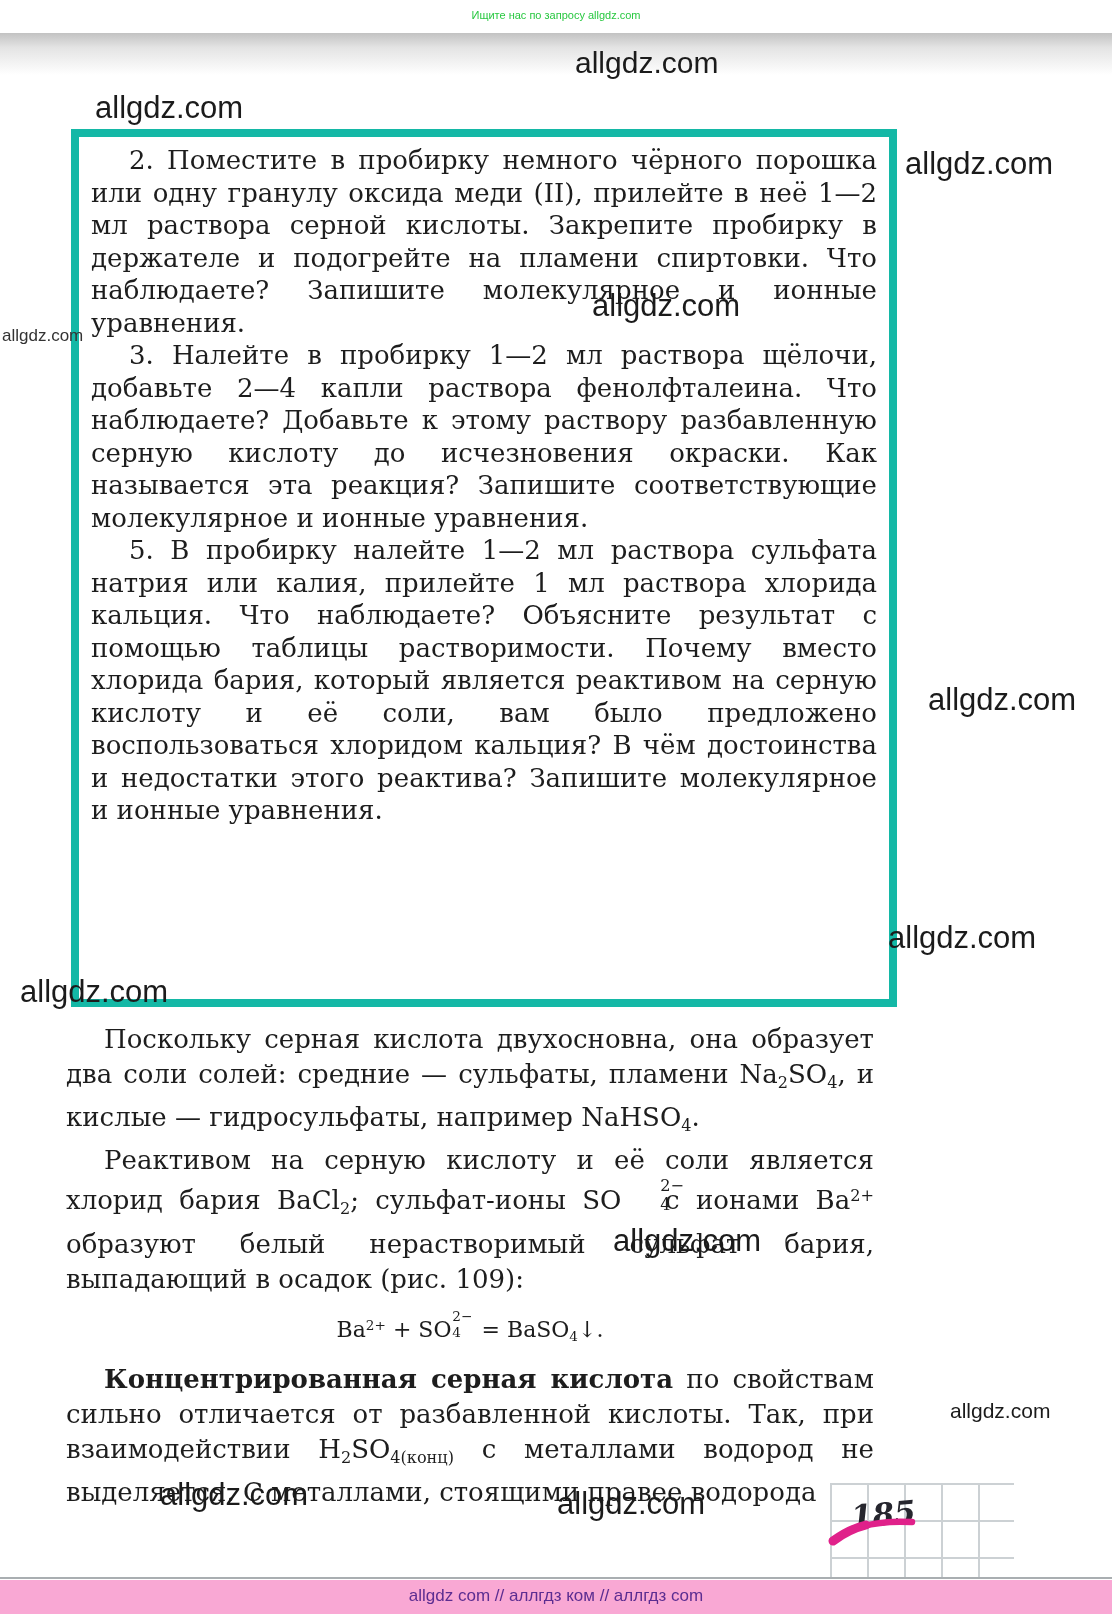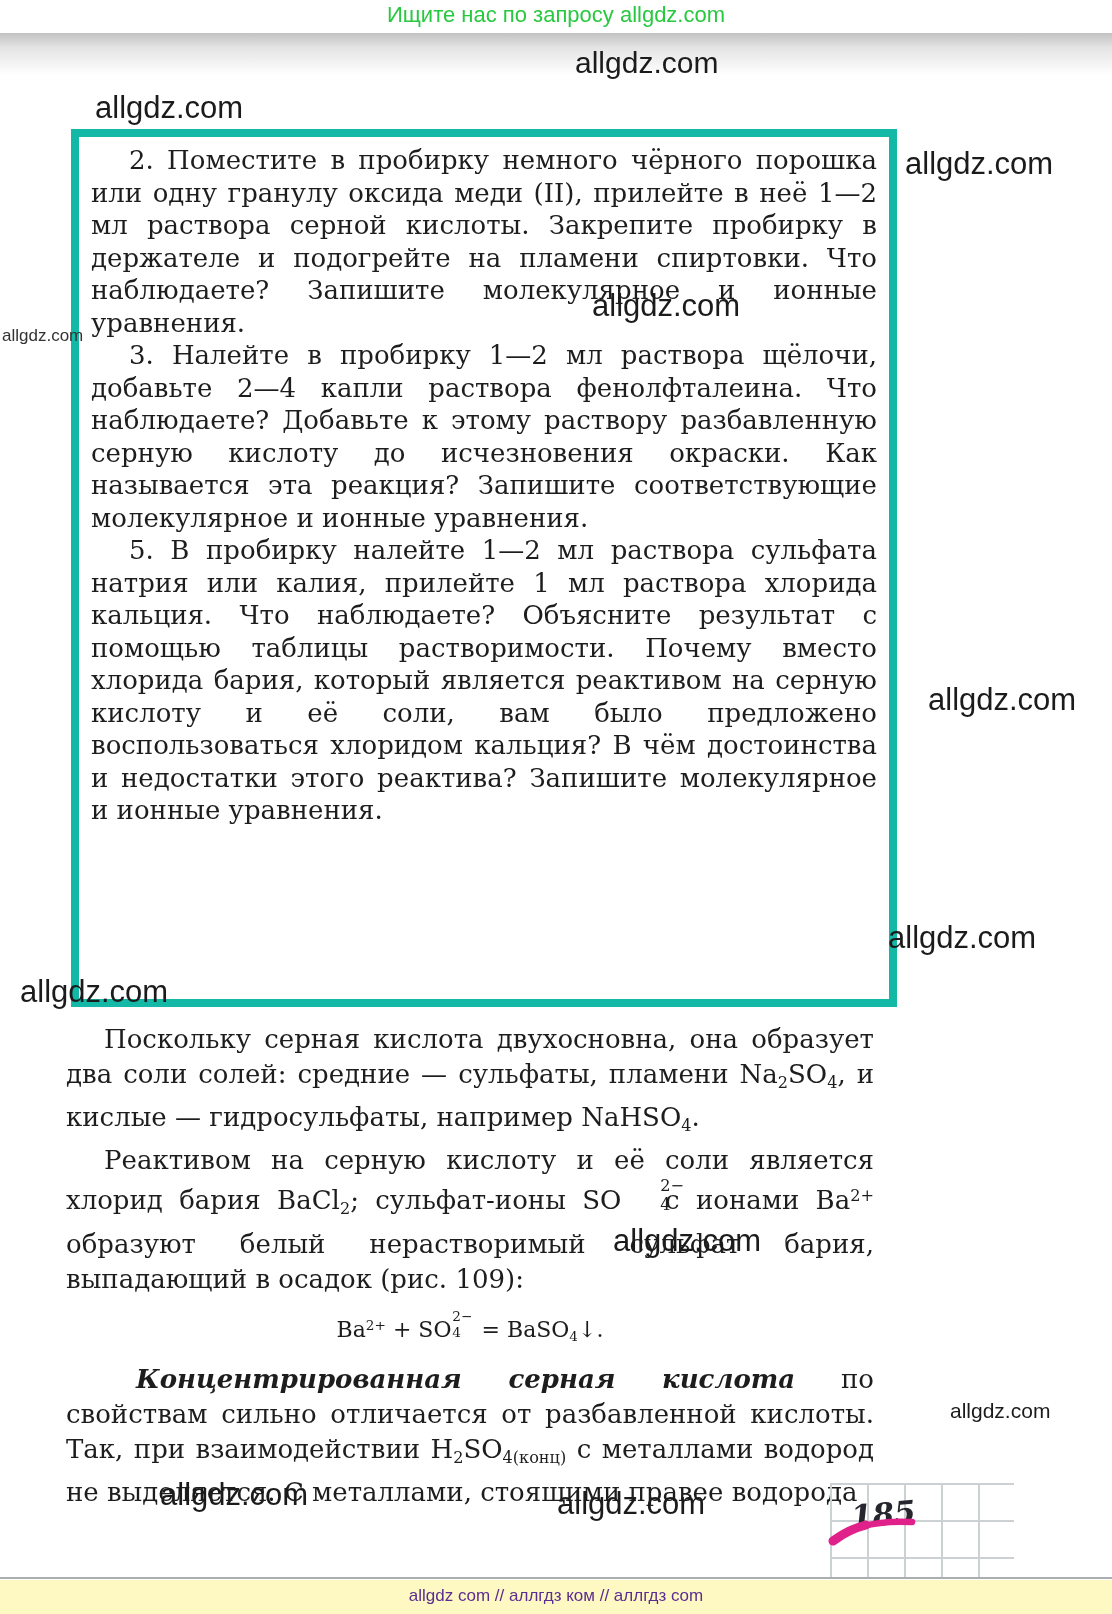--- a/index.html
+++ b/index.html
@@ -7,21 +7,21 @@
     width:1112px;height:1614px;position:relative;overflow:hidden;
     background:#ffffff;
     font-family:"DejaVu Serif", serif;
     color:#1d1d1d;
   }
   
   .top-banner{
     position:absolute;left:0;top:0;width:1112px;height:33px;
     background:#ffffff;text-align:center;
     font-family:"Liberation Sans", sans-serif;
-    font-size:22px;line-height:30px;color:#28c840;
+    font-size:11px;line-height:30px;color:#28c840;
   }
   .scan-edge{
     position:absolute;left:0;top:33px;width:1112px;height:42px;
     background:linear-gradient(#c2c2c2 0%, #e4e4e4 35%, #ffffff 100%);
   }
   
   .wm{
     position:absolute;
     font-family:"Liberation Sans", sans-serif;
     color:#1b1b1b;white-space:nowrap;z-index:5;
@@ -44,21 +44,21 @@
   .body-text p.para{
     margin:0;text-indent:38px;text-align:justify;
     font-size:26px;line-height:35px;
   }
   .body-text p.para-first{margin-top:10px;}
   .body-text p.equation{
     margin:8px 0 6px 0;text-align:center;text-indent:0;
     font-size:22px;line-height:40px;
   }
   .i{}
-  .bi{font-style:italic;font-weight:bold;margin-left:32px;}
+  .bi{font-weight:bold;}
   .sub{font-size:0.62em;vertical-align:-0.32em;}
   .sup{font-size:0.62em;vertical-align:0.5em;}
   .stack{display:inline-block;position:relative;width:1.05em;height:0.9em;vertical-align:-0.05em;}
   .st-sup{position:absolute;left:0.06em;top:-0.55em;font-size:0.62em;line-height:1;}
   .st-sub{position:absolute;left:0.06em;bottom:-0.15em;font-size:0.62em;line-height:1;}
   
   .grid-paper{
     position:absolute;left:830px;top:1483px;width:184px;height:94px;
     background-image:
       repeating-linear-gradient(to right, #ccd1d4 0 2px, transparent 2px 37px),
@@ -67,21 +67,21 @@
   }
   .page-number{
     position:absolute;left:851px;top:1496px;z-index:2;
     font-family:"DejaVu Serif", serif;font-style:italic;font-weight:bold;
     font-size:31px;color:#26262e;transform:rotate(-5deg);
   }
   .swoosh{position:absolute;left:826px;top:1508px;z-index:2;}
   
   .footer-sep{position:absolute;left:0;top:1577px;width:1112px;height:2px;background:#a9aeb1;}
   .footer{
-    position:absolute;left:0;top:1580px;width:1112px;height:34px;background:#fef9c3;
+    position:absolute;left:0;top:1580px;width:1112px;height:34px;background:#f9a8d4;
     text-align:center;font-family:"Liberation Sans", sans-serif;
     font-size:17px;line-height:32px;color:#5c2d91;
   }
 </style>
 </head>
 <body>
 
 <div class="top-banner">
   <span>Ищите нас по запросу allgdz.com</span>
 </div>

